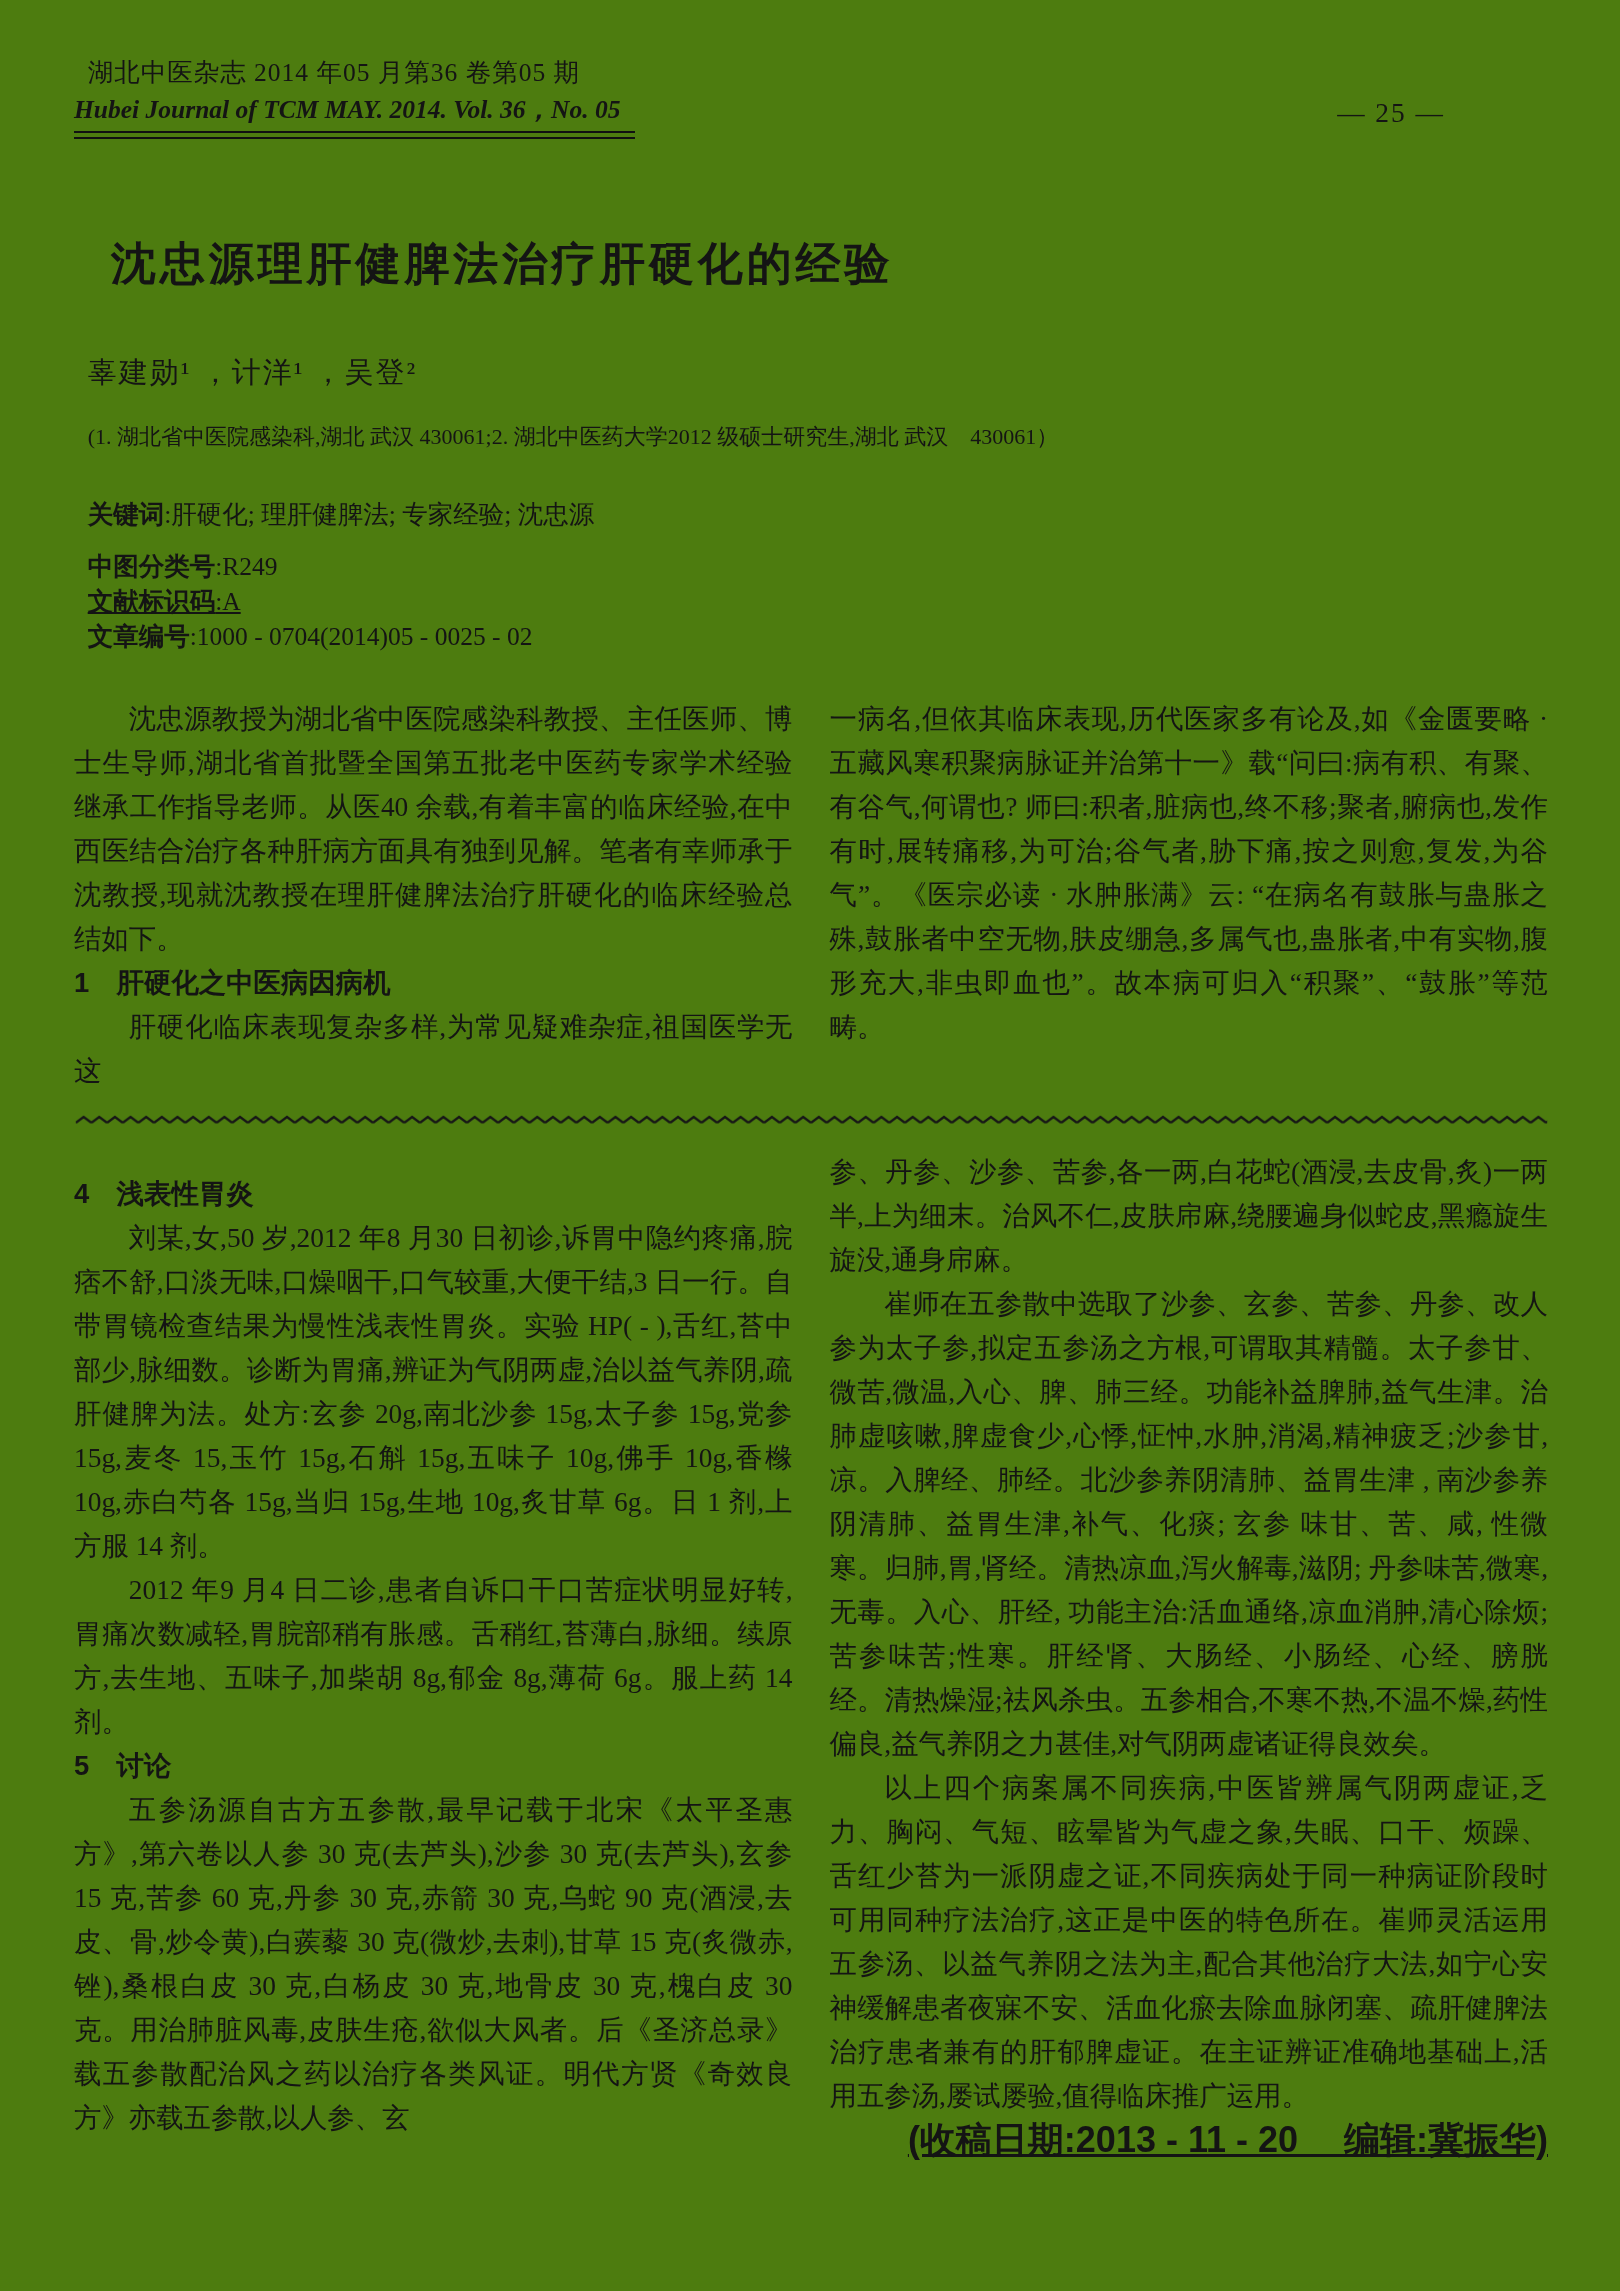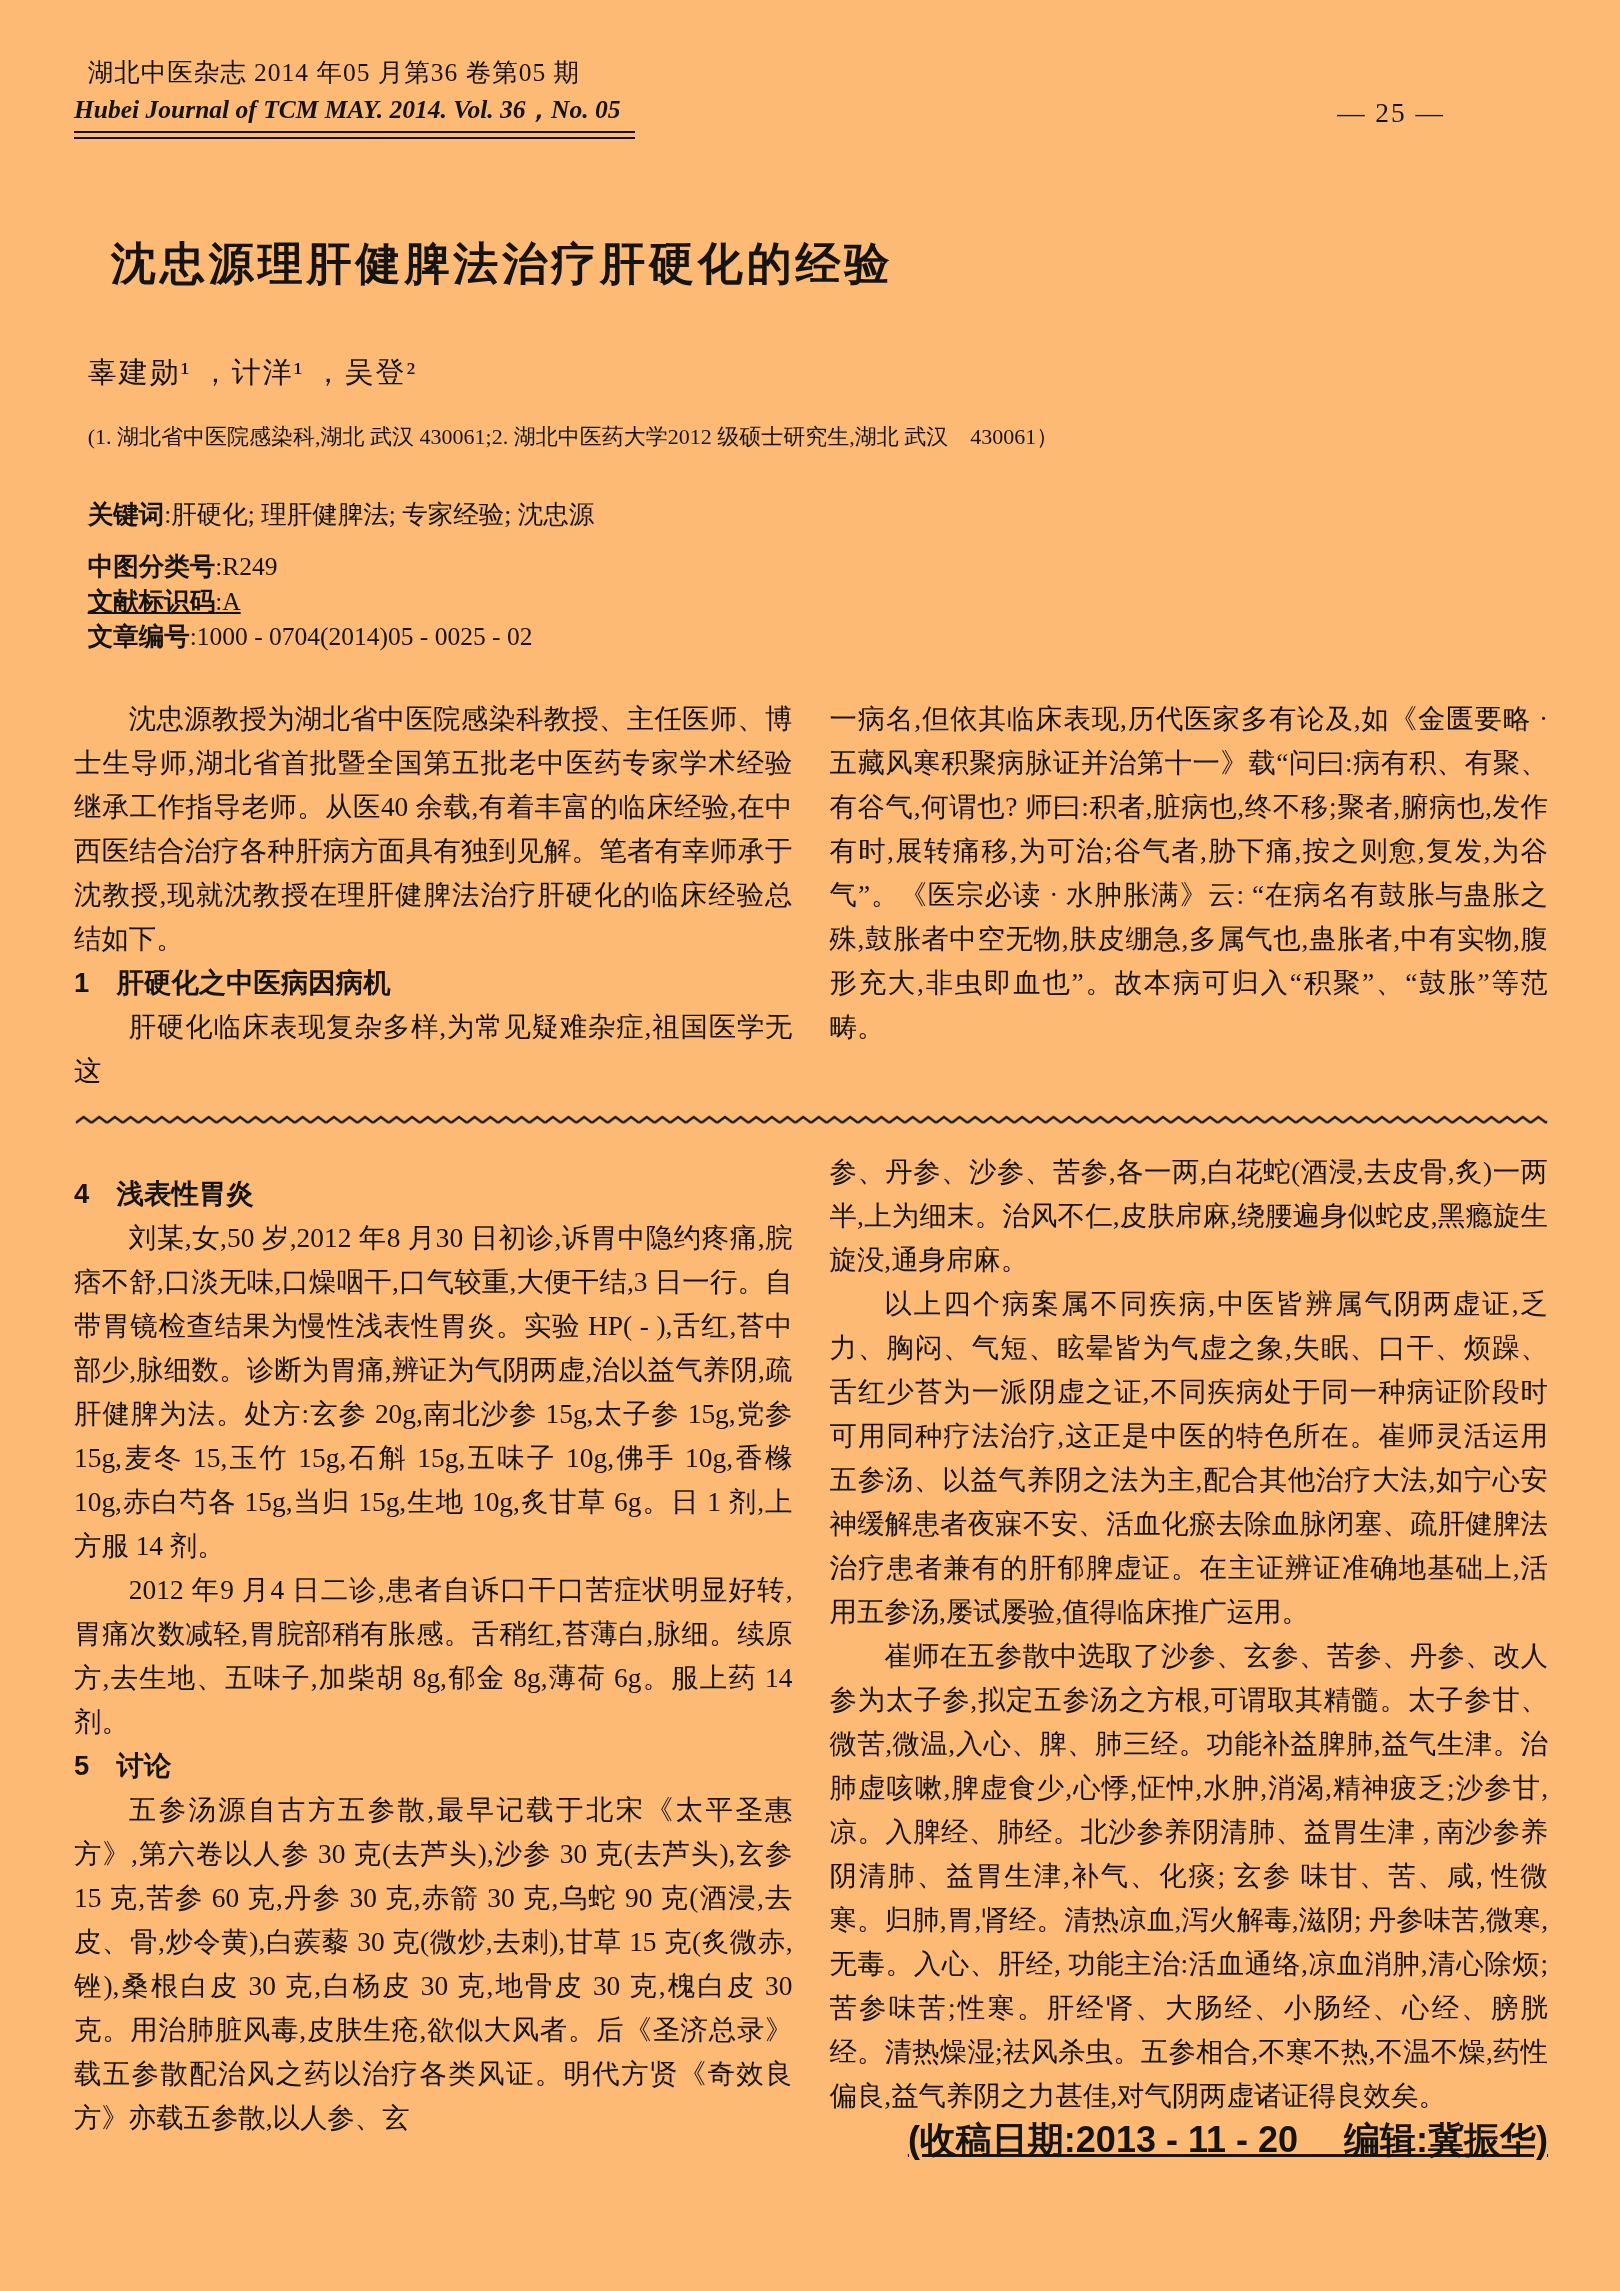--- a/index.html
+++ b/index.html
@@ -1,18 +1,18 @@
 <!DOCTYPE html>
 <html><head>
 <meta charset="utf-8">
 <style>
   html,body { margin:0; padding:0; background:#888; }
   .page {
     width:1620px; height:2292px;
-    background:#fdba74;
+    background:#4d7c0f;
     margin:0 auto;
     box-sizing:border-box;
     padding:55px 72px 0 74px;
     font-family:"Liberation Serif", serif;
     color:#141414;
     overflow:hidden;
   }
   .hdr { display:flex; justify-content:space-between; align-items:flex-end; }
   .hdr-left { width:561px; }
   .hdr-cn { font-size:25.5px; letter-spacing:1px; padding-left:13.7px; white-space:nowrap; }
@@ -95,20 +95,20 @@
   <div class="cols" style="margin-top:23.5px;align-items:center;">
     <div class="col">
       <p class="sec-head">4　浅表性胃炎</p>
       <p class="indent">刘某,女,50 岁,2012 年8 月30 日初诊,诉胃中隐约疼痛,脘痞不舒,口淡无味,口燥咽干,口气较重,大便干结,3 日一行。自带胃镜检查结果为慢性浅表性胃炎。实验 HP( - ),舌红,苔中部少,脉细数。诊断为胃痛,辨证为气阴两虚,治以益气养阴,疏肝健脾为法。处方:玄参 20g,南北沙参 15g,太子参 15g,党参15g,麦冬 15,玉竹 15g,石斛 15g,五味子 10g,佛手 10g,香橼 10g,赤白芍各 15g,当归 15g,生地 10g,炙甘草 6g。日 1 剂,上方服 14 剂。</p>
       <p class="indent">2012 年9 月4 日二诊,患者自诉口干口苦症状明显好转,胃痛次数减轻,胃脘部稍有胀感。舌稍红,苔薄白,脉细。续原方,去生地、五味子,加柴胡 8g,郁金 8g,薄荷 6g。服上药 14 剂。</p>
       <p class="sec-head">5　讨论</p>
       <p class="indent">五参汤源自古方五参散,最早记载于北宋《太平圣惠方》,第六卷以人参 30 克(去芦头),沙参 30 克(去芦头),玄参 15 克,苦参 60 克,丹参 30 克,赤箭 30 克,乌蛇 90 克(酒浸,去皮、骨,炒令黄),白蒺藜 30 克(微炒,去刺),甘草 15 克(炙微赤,锉),桑根白皮 30 克,白杨皮 30 克,地骨皮 30 克,槐白皮 30 克。用治肺脏风毒,皮肤生疮,欲似大风者。后《圣济总录》载五参散配治风之药以治疗各类风证。明代方贤《奇效良方》亦载五参散,以人参、玄</p>
     </div>
     <div class="col">
       <p>参、丹参、沙参、苦参,各一两,白花蛇(酒浸,去皮骨,炙)一两半,上为细末。治风不仁,皮肤帍麻,绕腰遍身似蛇皮,黑瘾旋生旋没,通身帍麻。</p>
+      <p class="indent">崔师在五参散中选取了沙参、玄参、苦参、丹参、改人参为太子参,拟定五参汤之方根,可谓取其精髓。太子参甘、微苦,微温,入心、脾、肺三经。功能补益脾肺,益气生津。治肺虚咳嗽,脾虚食少,心悸,怔忡,水肿,消渴,精神疲乏;沙参甘,凉。入脾经、肺经。北沙参养阴清肺、益胃生津 , 南沙参养阴清肺、益胃生津,补气、化痰; 玄参 味甘、苦、咸, 性微寒。归肺,胃,肾经。清热凉血,泻火解毒,滋阴; 丹参味苦,微寒,无毒。入心、肝经, 功能主治:活血通络,凉血消肿,清心除烦;苦参味苦;性寒。肝经肾、大肠经、小肠经、心经、膀胱经。清热燥湿;祛风杀虫。五参相合,不寒不热,不温不燥,药性偏良,益气养阴之力甚佳,对气阴两虚诸证得良效矣。</p>
       <p class="indent">以上四个病案属不同疾病,中医皆辨属气阴两虚证,乏力、胸闷、气短、眩晕皆为气虚之象,失眠、口干、烦躁、舌红少苔为一派阴虚之证,不同疾病处于同一种病证阶段时可用同种疗法治疗,这正是中医的特色所在。崔师灵活运用五参汤、以益气养阴之法为主,配合其他治疗大法,如宁心安神缓解患者夜寐不安、活血化瘀去除血脉闭塞、疏肝健脾法治疗患者兼有的肝郁脾虚证。在主证辨证准确地基础上,活用五参汤,屡试屡验,值得临床推广运用。</p>
-      <p class="indent">崔师在五参散中选取了沙参、玄参、苦参、丹参、改人参为太子参,拟定五参汤之方根,可谓取其精髓。太子参甘、微苦,微温,入心、脾、肺三经。功能补益脾肺,益气生津。治肺虚咳嗽,脾虚食少,心悸,怔忡,水肿,消渴,精神疲乏;沙参甘,凉。入脾经、肺经。北沙参养阴清肺、益胃生津 , 南沙参养阴清肺、益胃生津,补气、化痰; 玄参 味甘、苦、咸, 性微寒。归肺,胃,肾经。清热凉血,泻火解毒,滋阴; 丹参味苦,微寒,无毒。入心、肝经, 功能主治:活血通络,凉血消肿,清心除烦;苦参味苦;性寒。肝经肾、大肠经、小肠经、心经、膀胱经。清热燥湿;祛风杀虫。五参相合,不寒不热,不温不燥,药性偏良,益气养阴之力甚佳,对气阴两虚诸证得良效矣。</p>
       <p class="received">(收稿日期:2013 - 11 - 20　 编辑:冀振华)</p>
     </div>
   </div>
 
 </div>
 
 
 </body></html>

